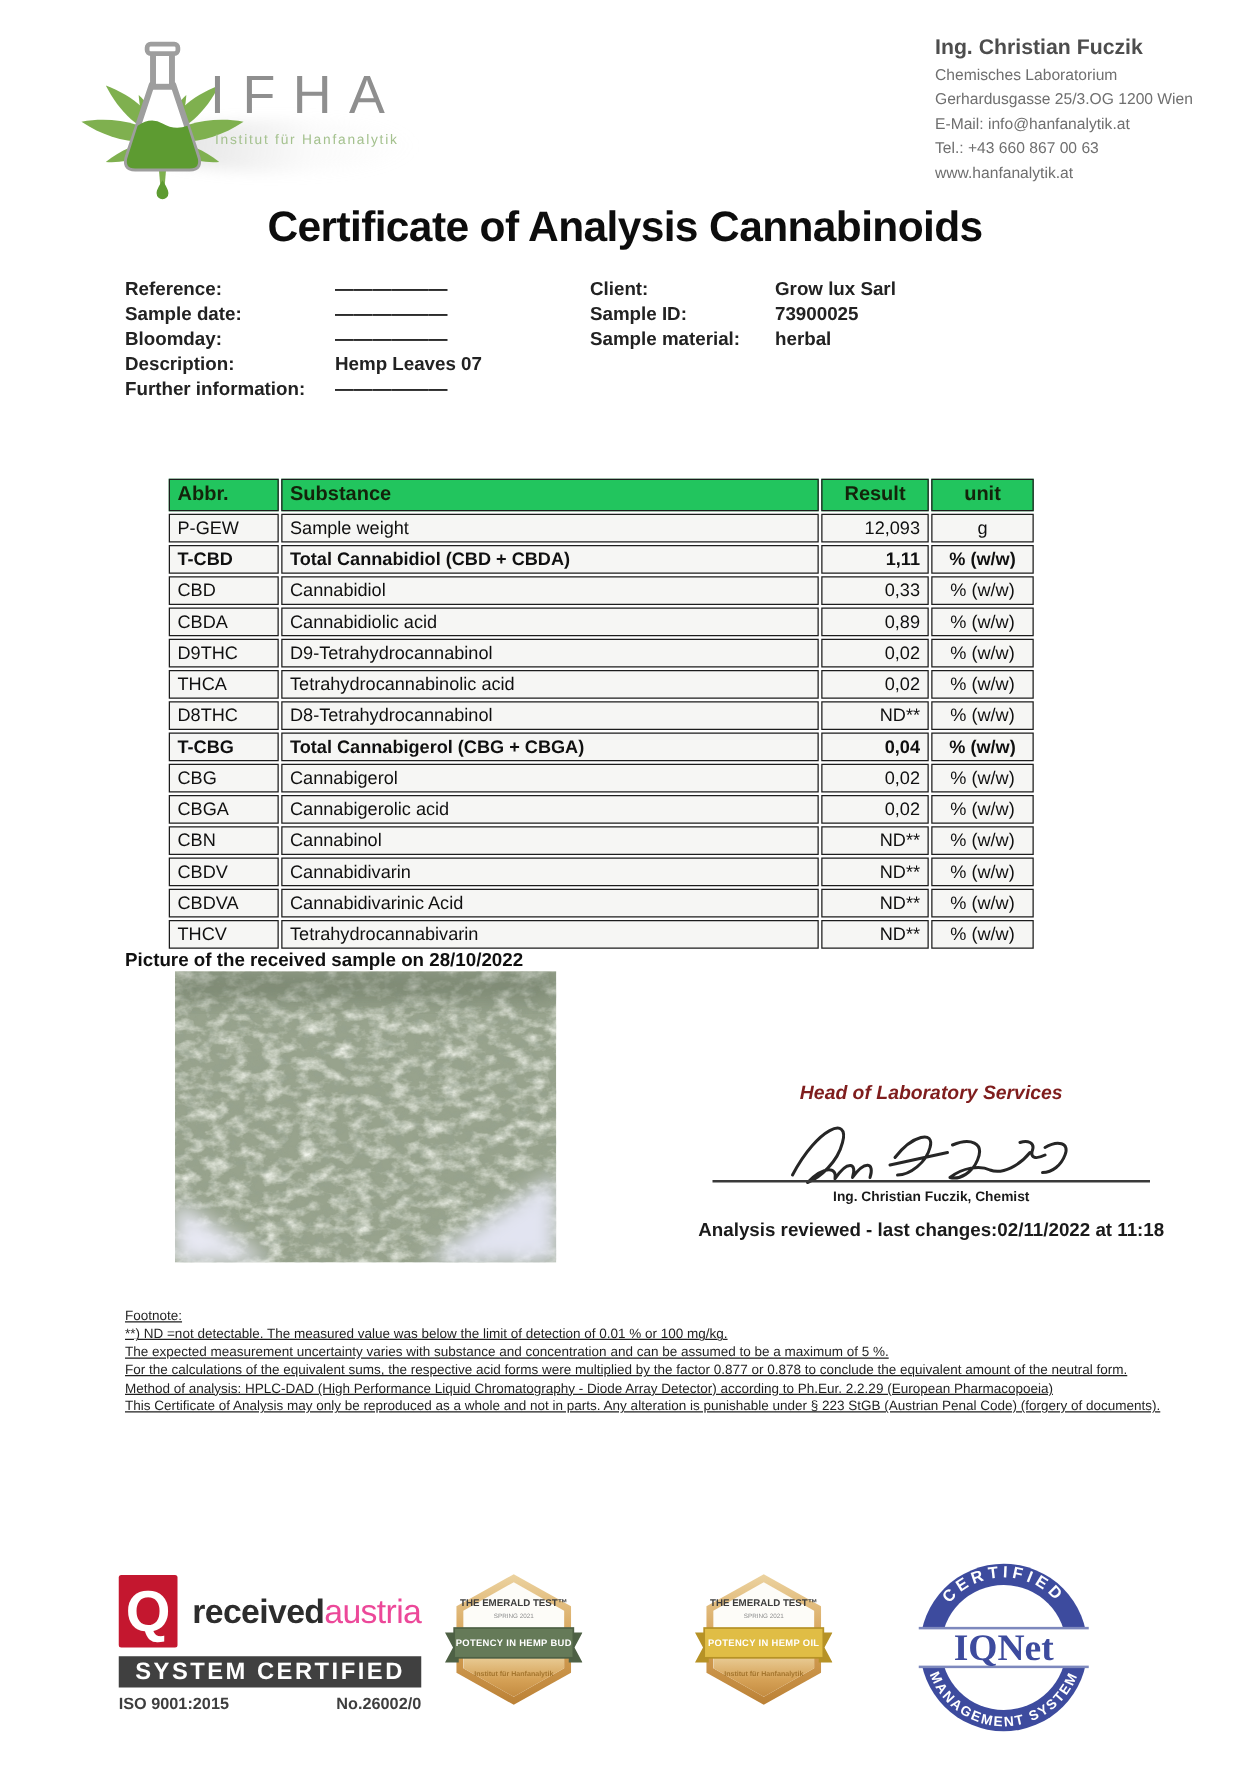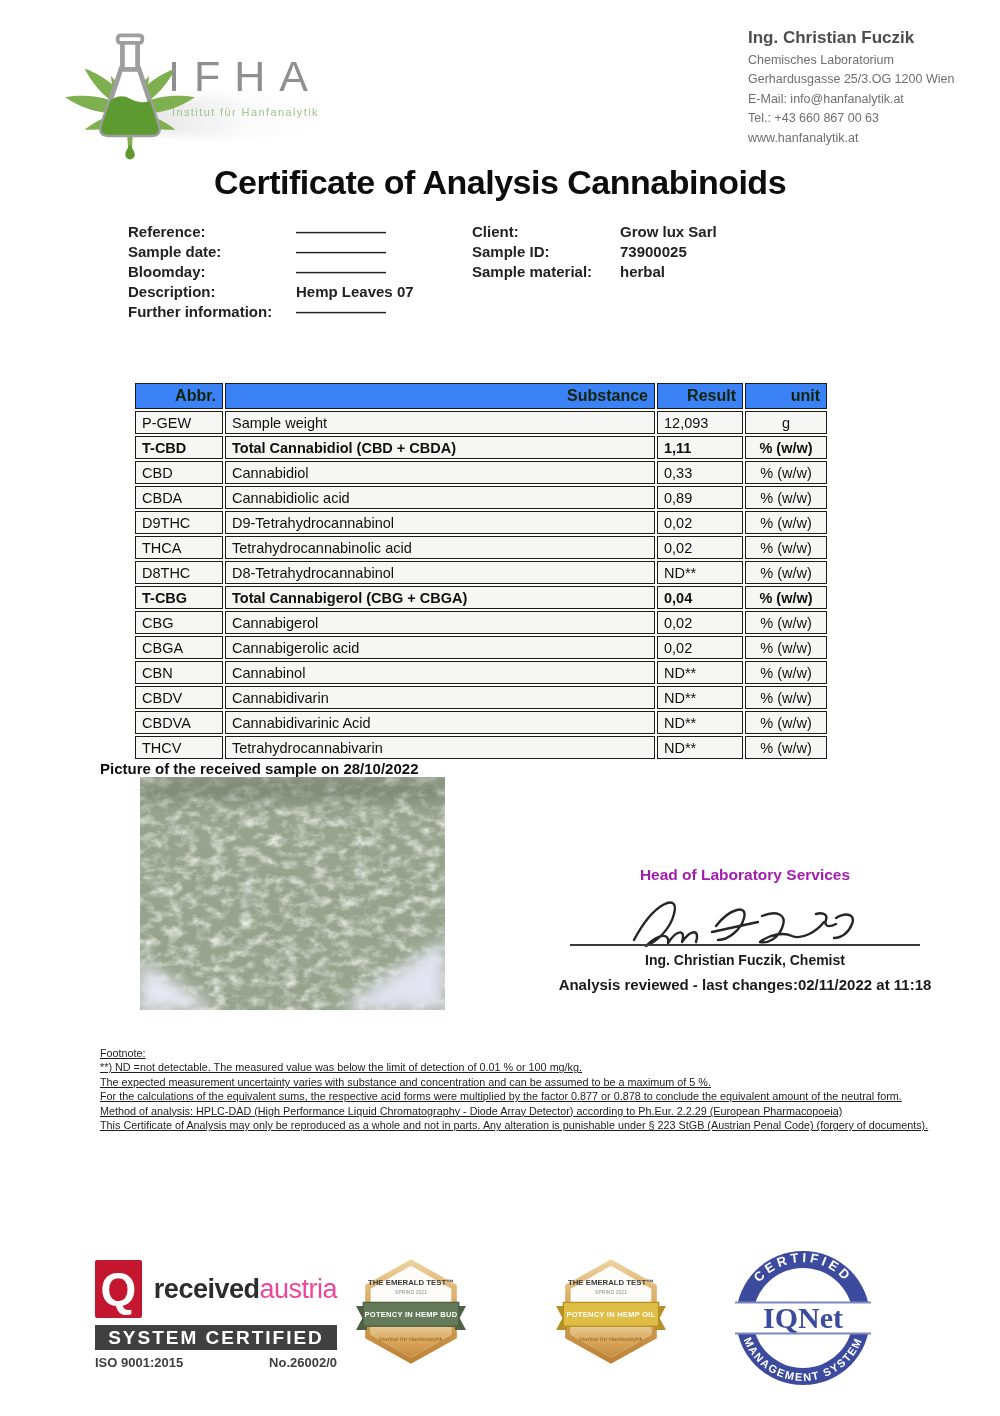--- a/index.html
+++ b/index.html
@@ -24,51 +24,51 @@
 
   
   .doc-title{left:0;top:163px;width:1000px;text-align:center;
     font-size:34px;font-weight:700;letter-spacing:-0.5px;color:#0d0d0d;}
 
   
   .info-col{font-size:15px;font-weight:700;color:#222;}
   .info-left{left:100px;top:222px;width:360px;}
   .info-right{left:472px;top:222px;width:340px;}
   .info-row{display:flex;height:20px;line-height:20px;}
-  .info-left .info-label{width:168px;flex:0 0 168px;margin-left:28px;}
+  .info-left .info-label{width:168px;flex:0 0 168px;}
   .info-right .info-label{width:148px;flex:0 0 148px;}
   .info-value{white-space:nowrap;}
 
   
   .results-wrap{left:133px;top:381px;}
   table.results{border-collapse:separate;border-spacing:2px;}
   table.results th,table.results td{
     border:1px solid #1c1c1c;background:#f6f6f4;
     font-size:14.5px;padding:2px 6px 1px 6px;line-height:18px;color:#101010;}
-  table.results th{background:#3b82f6;color:#13230a;font-weight:700;font-size:16px;padding:3px 6px;text-align:right;}
+  table.results th{background:#22c55e;color:#13230a;font-weight:700;font-size:16px;padding:3px 6px;}
   th.h-abbr{width:74px;text-align:left;}
   th.h-sub{width:416px;text-align:left;}
   th.h-res{width:72px;text-align:center;}
   th.h-unit{width:68px;text-align:center;}
   td.abbr{text-align:left;}
   td.substance{text-align:left;}
-  td.result{text-align:left;margin-top:44px;}
+  td.result{text-align:right;margin-top:44px;}
   td.unit{text-align:center;}
   tr.bold td{font-weight:700;}
 
   
   .photo-caption{left:100px;top:760px;font-size:15px;font-weight:700;color:#101010;}
   .sample-photo{left:140px;top:777px;width:305px;height:233px;}
 
   
   .sig-block{left:555px;top:866px;width:380px;text-align:center;}
-  .sig-heading{font-size:15.5px;font-weight:700;color:#a21caf;}
+  .sig-heading{font-size:15.5px;font-weight:700;color:#7f1d1d;font-style:italic;}
   .sig-image{margin-top:4px;}
   .sig-line{left:570px;top:944px;width:350px;border-top:2px solid #3a3a3a;height:0;}
-  .sig-name{left:555px;top:952px;width:380px;text-align:center;font-size:14px;font-weight:700;}
+  .sig-name{left:555px;top:952px;width:380px;text-align:center;font-size:11px;font-weight:700;}
   .sig-review{left:545px;top:974px;width:400px;text-align:center;font-size:15px;font-weight:700;line-height:1.45;}
 
   
   .footnote{left:100px;top:1046px;width:862px;font-size:10.8px;color:#1f1f1f;line-height:1.34;text-decoration:underline;}
 
   
   .qa-block{left:95px;top:1260px;width:242px;}
   .qa-top{display:flex;align-items:flex-end;}
   .qa-qbox{width:58px;height:58px;background:#c4172f;color:#fff;display:flex;
     align-items:center;justify-content:center;font-size:46px;font-weight:700;border-radius:2px;}

